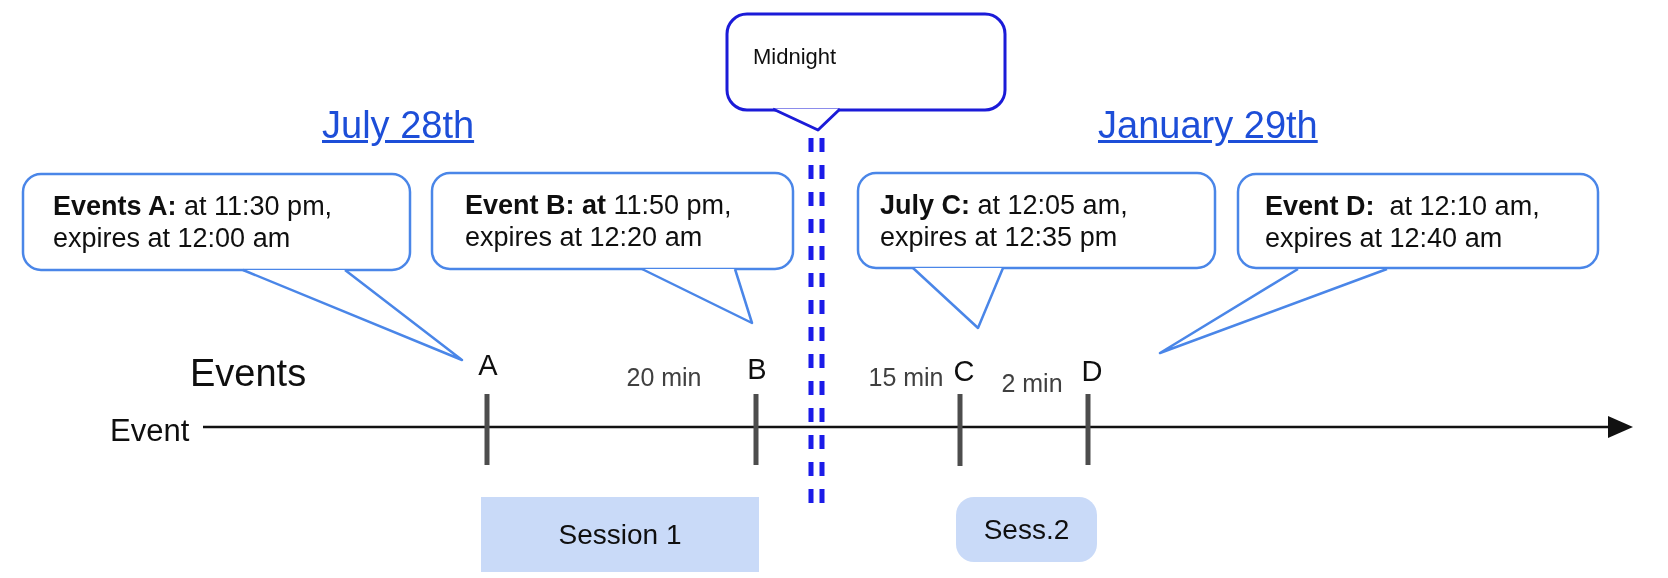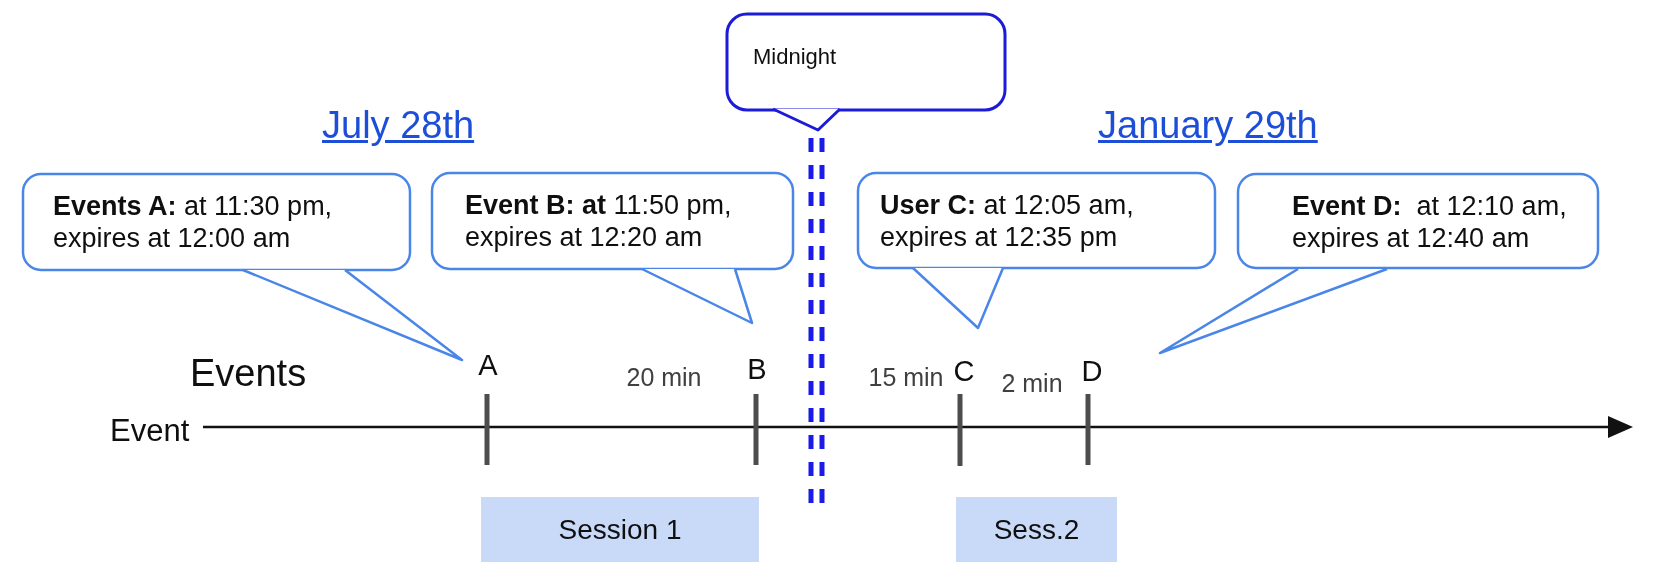--- a/index.html
+++ b/index.html
@@ -78,41 +78,41 @@
     <div class="bline"><b>Events A:</b><span> at 11:30 pm,</span></div>
     <div class="bline">expires at 12:00 am</div>
   </div>
 
   <div class="abs bubble-text" style="left:453px;top:189px;margin-left:12px;">
     <div class="bline"><b>Event B: at</b><span> 11:50 pm,</span></div>
     <div class="bline">expires at 12:20 am</div>
   </div>
 
   <div class="abs bubble-text" style="left:880px;top:189px;">
-    <div class="bline"><b>User C:</b><span> at 12:05 am,</span></div>
+    <div class="bline"><b>July C:</b><span> at 12:05 am,</span></div>
     <div class="bline">expires at 12:35 pm</div>
   </div>
 
-  <div class="abs bubble-text" style="left:1265px;top:190px;margin-left:27px;">
+  <div class="abs bubble-text" style="left:1265px;top:190px;">
     <div class="bline"><b>Event D:</b><span>  at 12:10 am,</span></div>
     <div class="bline">expires at 12:40 am</div>
   </div>
 
   <div class="abs axis-label events-label" style="left:190px;top:352px;">Events</div>
   <div class="abs axis-label user-label" style="left:110px;top:413px;">Event</div>
 
   <div class="abs tick-letter" style="left:488px;top:349px;">A</div>
   <div class="abs tick-letter" style="left:757px;top:353px;">B</div>
   <div class="abs tick-letter" style="left:964px;top:355px;">C</div>
   <div class="abs tick-letter" style="left:1092px;top:355px;">D</div>
 
   <div class="abs interval-label" style="left:664px;top:363px;">20 min</div>
   <div class="abs interval-label" style="left:906px;top:363px;">15 min</div>
   <div class="abs interval-label" style="left:1032px;top:369px;">2 min</div>
 
-  <div class="session-box" style="left:481px;top:497px;width:278px;height:65px;">
+  <div class="session-box" style="left:481px;top:497px;width:278px;height:75px;">
     <span>Session 1</span>
   </div>
-  <div class="session-box" style="left:956px;top:497px;width:161px;height:65px;">
+  <div class="session-box" style="left:956px;top:497px;width:141px;height:65px;border-radius:18px;">
     <span>Sess.2</span>
   </div>
 
 </div>
 
 </body></html>

